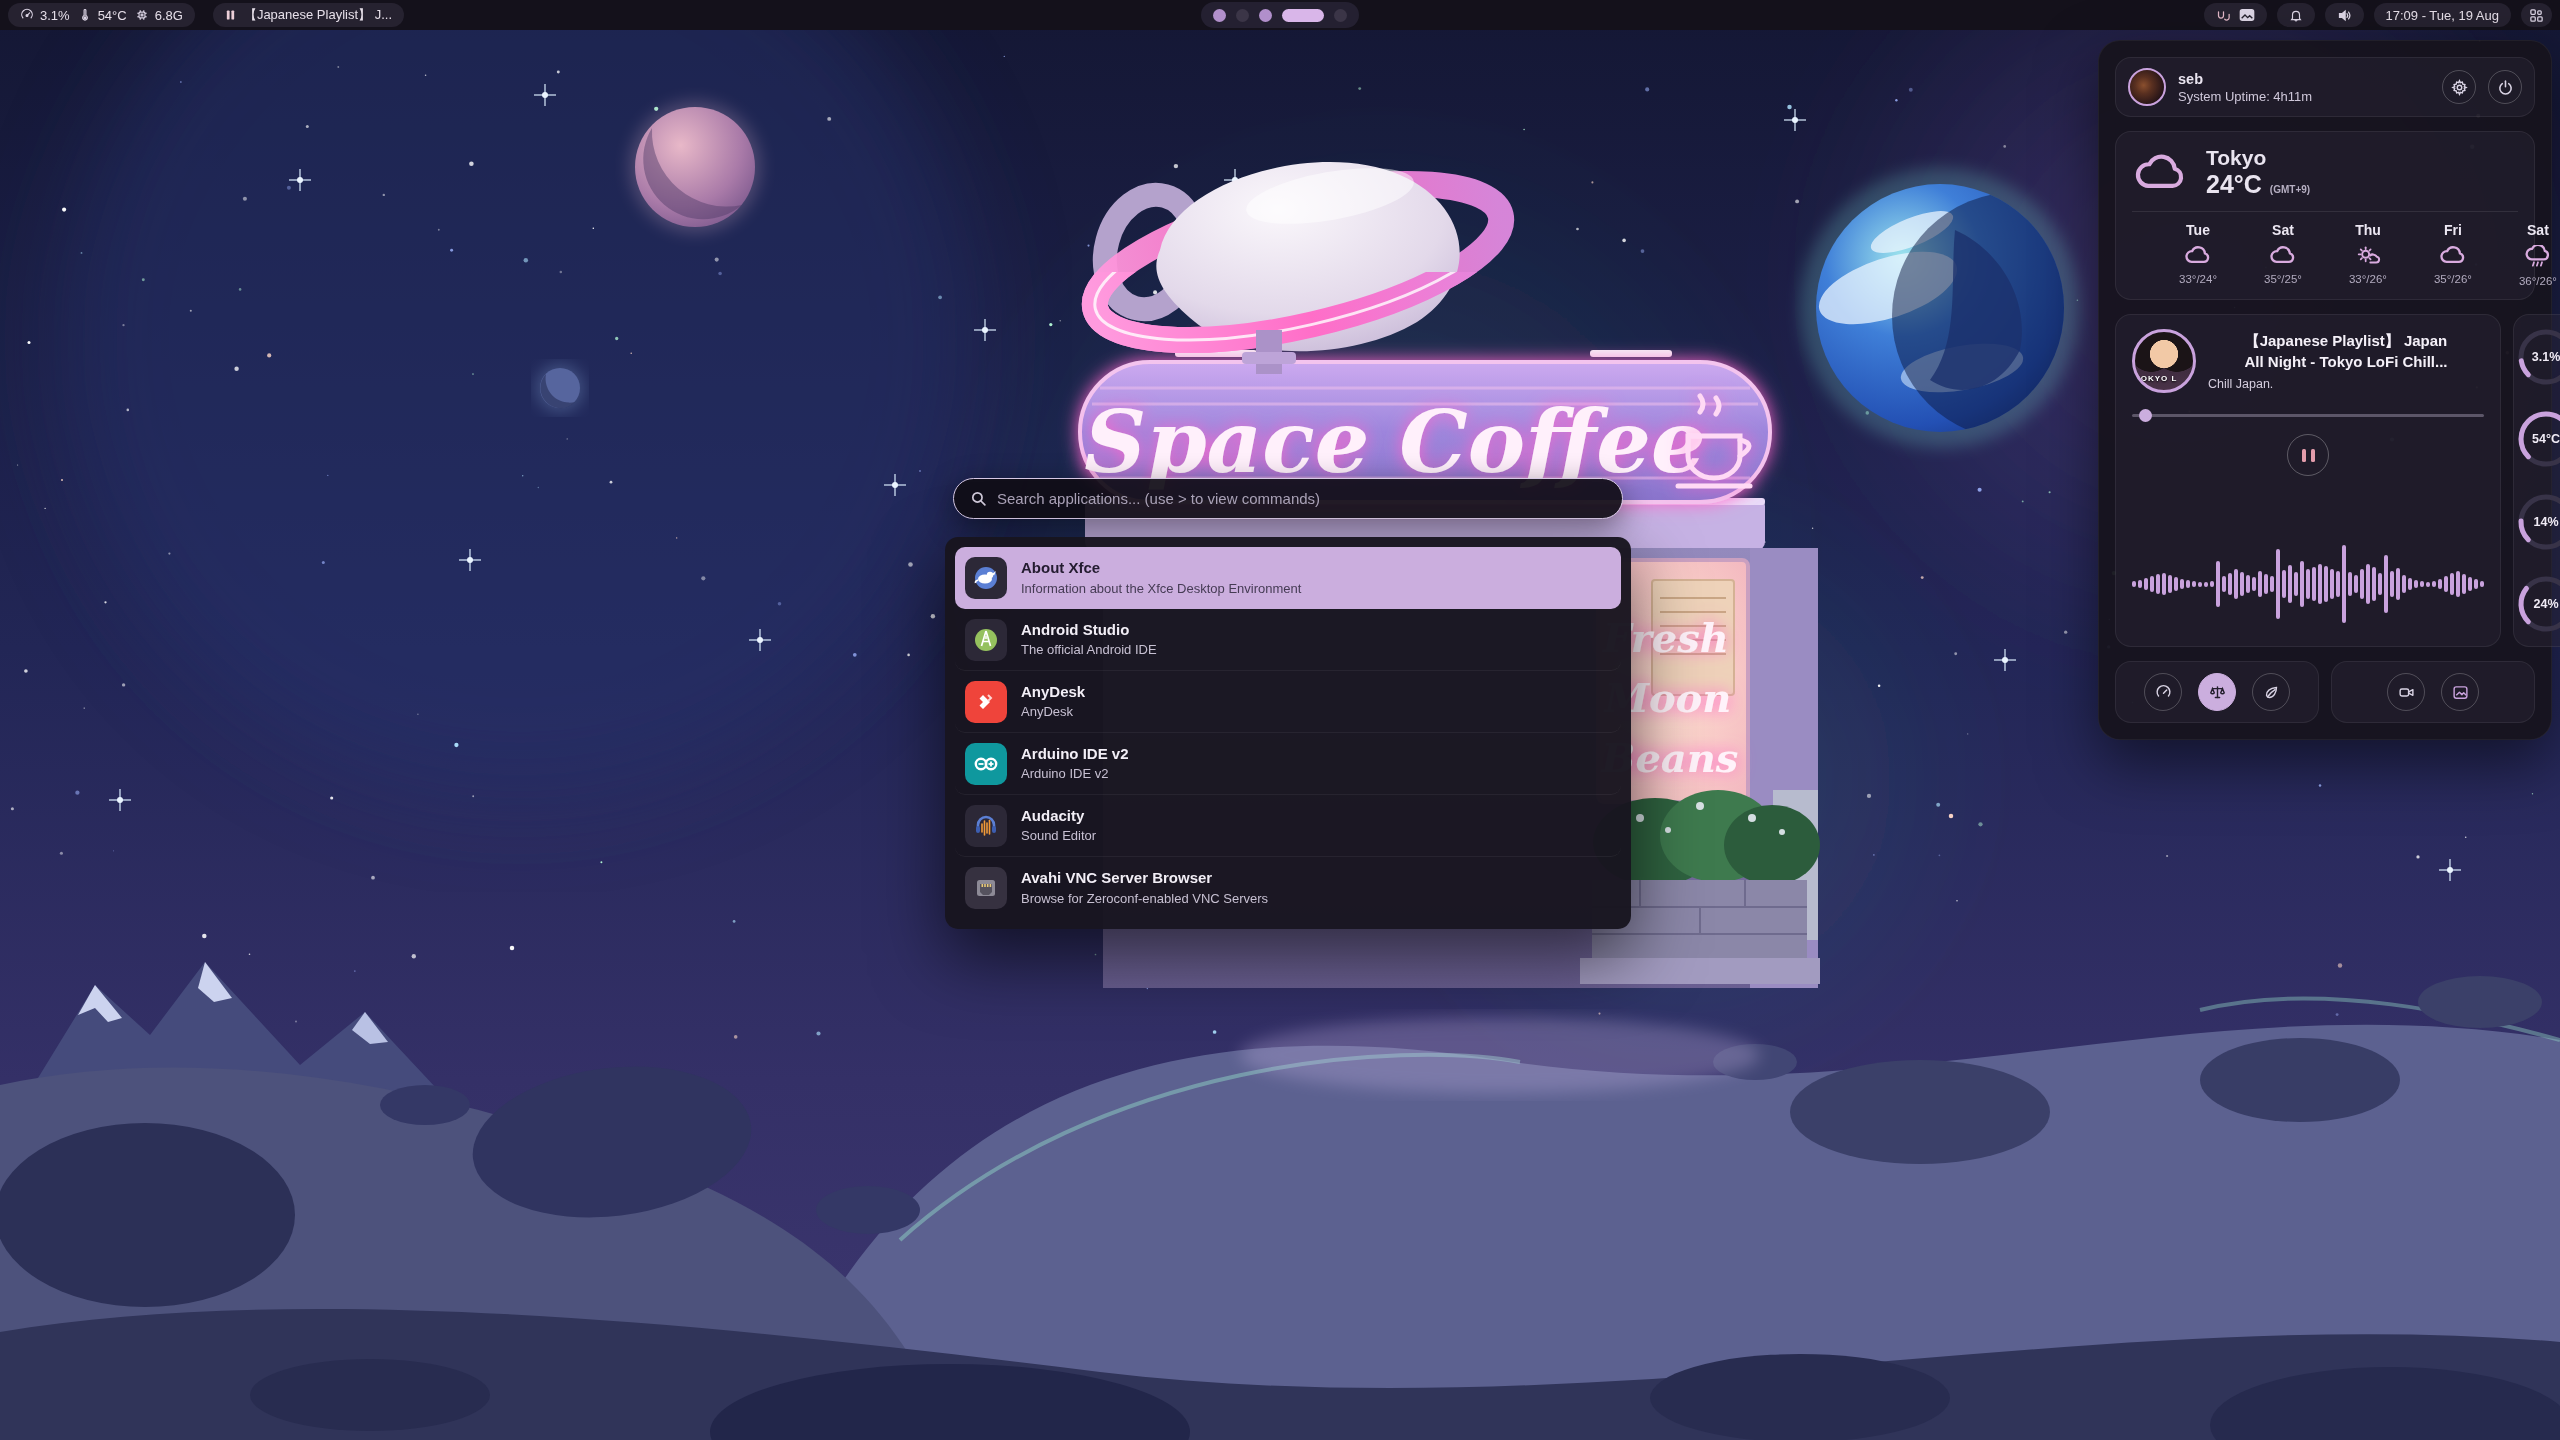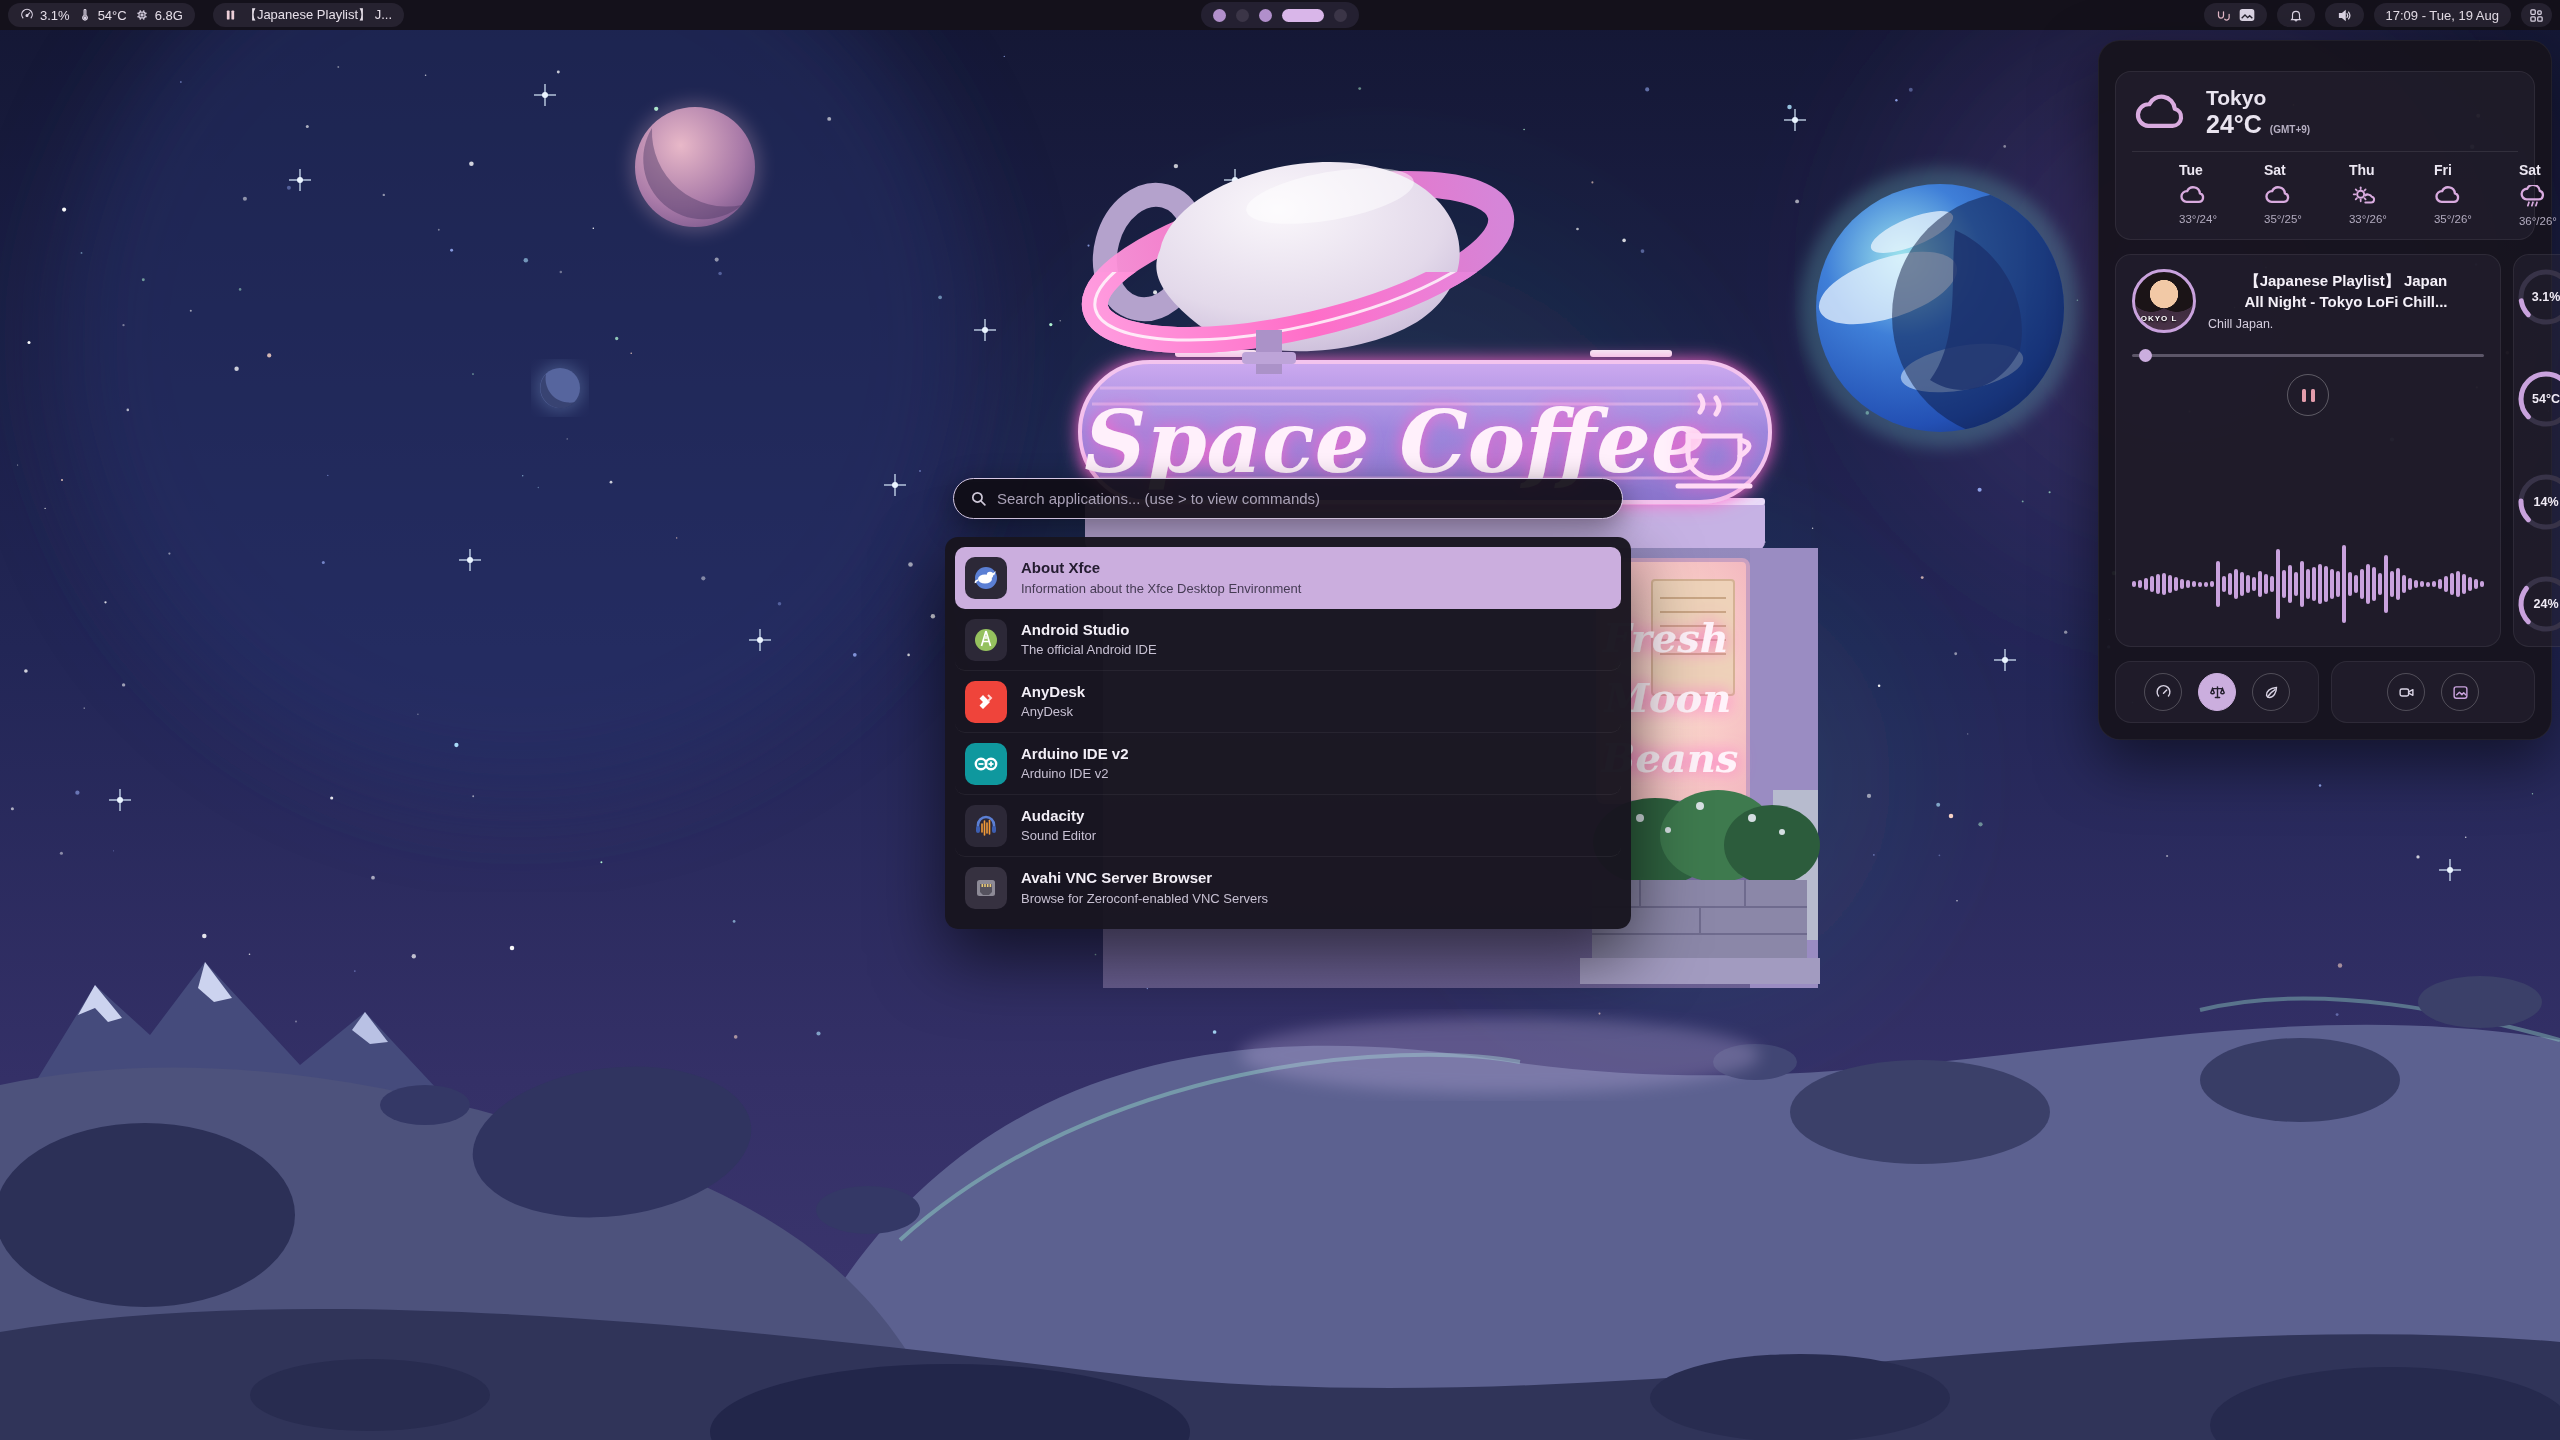--- a/index.html
+++ b/index.html
@@ -68,21 +68,21 @@
   .round-btn { width:34px; height:34px; border-radius:50%; border:1px solid rgba(255,255,255,0.22);
     display:flex; align-items:center; justify-content:center; color:#d9d3e4; cursor:pointer; background:transparent; }
   #weather-card { margin-top:14px; padding:14px 16px 12px 16px; }
   .w-head { display:flex; align-items:center; gap:16px; }
   .w-city { font-size:21px; font-weight:bold; line-height:1.15; }
   .w-temp-row { display:flex; align-items:baseline; gap:8px; }
   .w-temp { font-size:25px; font-weight:bold; }
   .w-tz { font-size:10px; color:#b7b0c3; font-weight:bold; }
   .w-divider { height:1px; background:rgba(255,255,255,0.09); margin:12px 0 10px 0; }
   .forecast { display:flex; justify-content:space-between; }
-  .f-col { display:flex; flex-direction:column; gap:7px; width:54px;margin-left:47px; }
+  .f-col { display:flex; flex-direction:column; align-items:center; gap:7px; width:54px;margin-left:47px; }
   .f-day { font-size:14px; font-weight:bold; color:#ece7f2; }
   .f-temp { font-size:11.5px; color:#b2abbf; white-space:nowrap; }
   .w-icon { color:#d9abdf; }
 
   #middle-row { margin-top:14px; display:flex; gap:12px; flex:1; }
   #player-card { flex:1; padding:14px 16px; display:flex; flex-direction:column; }
   .p-top { display:flex; align-items:center; gap:12px; }
   #album-art { width:64px; height:64px; border-radius:50%; border:3px solid #c9a2dd; flex:0 0 auto;
     position:relative; overflow:hidden;
     background:
@@ -753,20 +753,39 @@
               </g>
             </svg>
         </span>
         <span><span class="r-name">Avahi VNC Server Browser</span><br>
               <span class="r-desc">Browse for Zeroconf-enabled VNC Servers</span></span>
       </div>
     </div>
   </div>
 
   <div id="sidebar">
+    <div class="card" id="user-card">
+      <div id="avatar"></div>
+      <div style="flex:1">
+        <div class="user-name">seb</div>
+        <div class="user-uptime">System Uptime: 4h11m</div>
+      </div>
+      <button class="round-btn">
+        <svg width="17" height="17" viewBox="0 0 24 24" fill="none" stroke="currentColor" stroke-width="2">
+            <circle cx="12" cy="12" r="3.2"></circle>
+            <path d="M12 2.5 l1.2 2.6 2.8 -0.8 0.7 2.9 2.9 0.7 -0.8 2.8 2.6 1.3 -2.6 1.3 0.8 2.8 -2.9 0.7 -0.7 2.9 -2.8 -0.8 -1.2 2.6 -1.2 -2.6 -2.8 0.8 -0.7 -2.9 -2.9 -0.7 0.8 -2.8 -2.6 -1.3 2.6 -1.3 -0.8 -2.8 2.9 -0.7 0.7 -2.9 2.8 0.8 Z"></path>
+          </svg>
+      </button>
+      <button class="round-btn">
+        <svg width="17" height="17" viewBox="0 0 24 24" fill="none" stroke="currentColor" stroke-width="2.2" stroke-linecap="round">
+            <path d="M7.5 6.5 a8 8 0 1 0 9 0"></path>
+            <line x1="12" y1="3" x2="12" y2="11"></line>
+          </svg>
+      </button>
+    </div>
 
     <div class="card" id="weather-card">
       <div class="w-head">
         <svg class="w-icon" width="58" height="42" viewBox="0 0 48 36" fill="none" stroke="currentColor" stroke-width="3.6" stroke-linejoin="round" stroke-linecap="round">
             <path d="M13 29 h21 a7.5 7.5 0 0 0 1.8 -14.7 A11.5 11.5 0 0 0 14 10.5 A8.6 8.6 0 0 0 13 29 Z"></path>
           </svg>
         <div>
           <div class="w-city">Tokyo</div>
           <div class="w-temp-row">
             <span class="w-temp">24°C</span>

